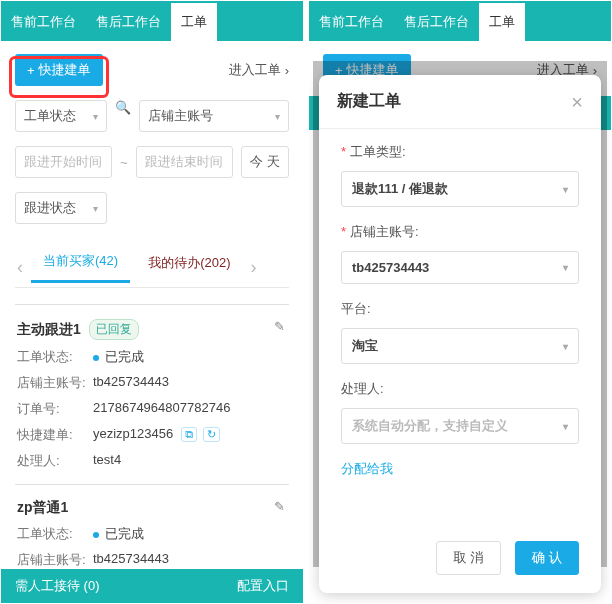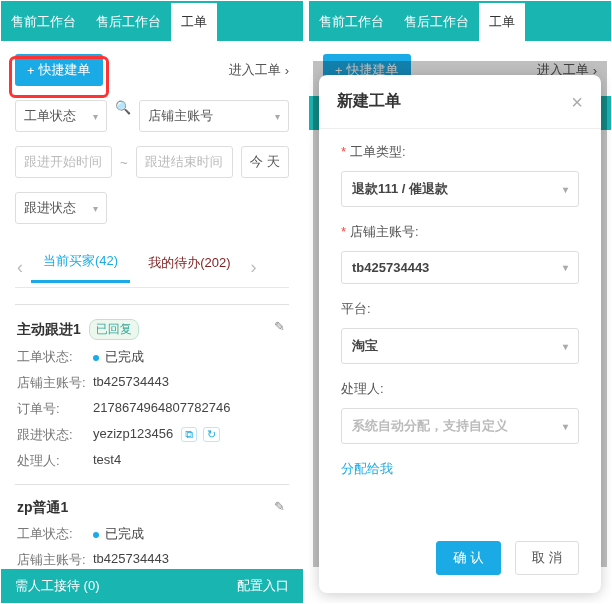--- a/index.html
+++ b/index.html
@@ -125,21 +125,21 @@
         </div>
       <div class="card-row">
           <span class="lbl">店铺主账号:</span>
           <span class="val">tb425734443</span>
         </div>
       <div class="card-row">
           <span class="lbl">订单号:</span>
           <span class="val">2178674964807782746</span>
         </div>
       <div class="card-row">
-          <span class="lbl">跟进状态:</span>
+          <span class="lbl">快捷建单:</span>
           <span class="val"><span>yezizp123456</span><span class="mini-icons">
               <span>⧉</span>
               <span>↻</span>
             </span></span>
         </div>
       <div class="card-row">
           <span class="lbl">处理人:</span>
           <span class="val">test4</span>
         </div>
     </div>
@@ -216,22 +216,22 @@
       <div class="form-group">
         <label class="form-label">处理人:</label>
         <div class="form-sel placeholder">
             <span>系统自动分配，支持自定义</span>
             <span class="caret">▾</span>
           </div>
       </div>
       <span class="link">分配给我</span>
     </div>
     <div class="modal-foot">
+      <button class="btn">取 消</button>
       <button class="btn primary">确 认</button>
-      <button class="btn">取 消</button>
     </div>
   </div>
 
   <div class="footer">
     <span>需人工接待 (0)</span>
     <span>配置入口</span>
   </div>
 </div>
 
 </body></html>

